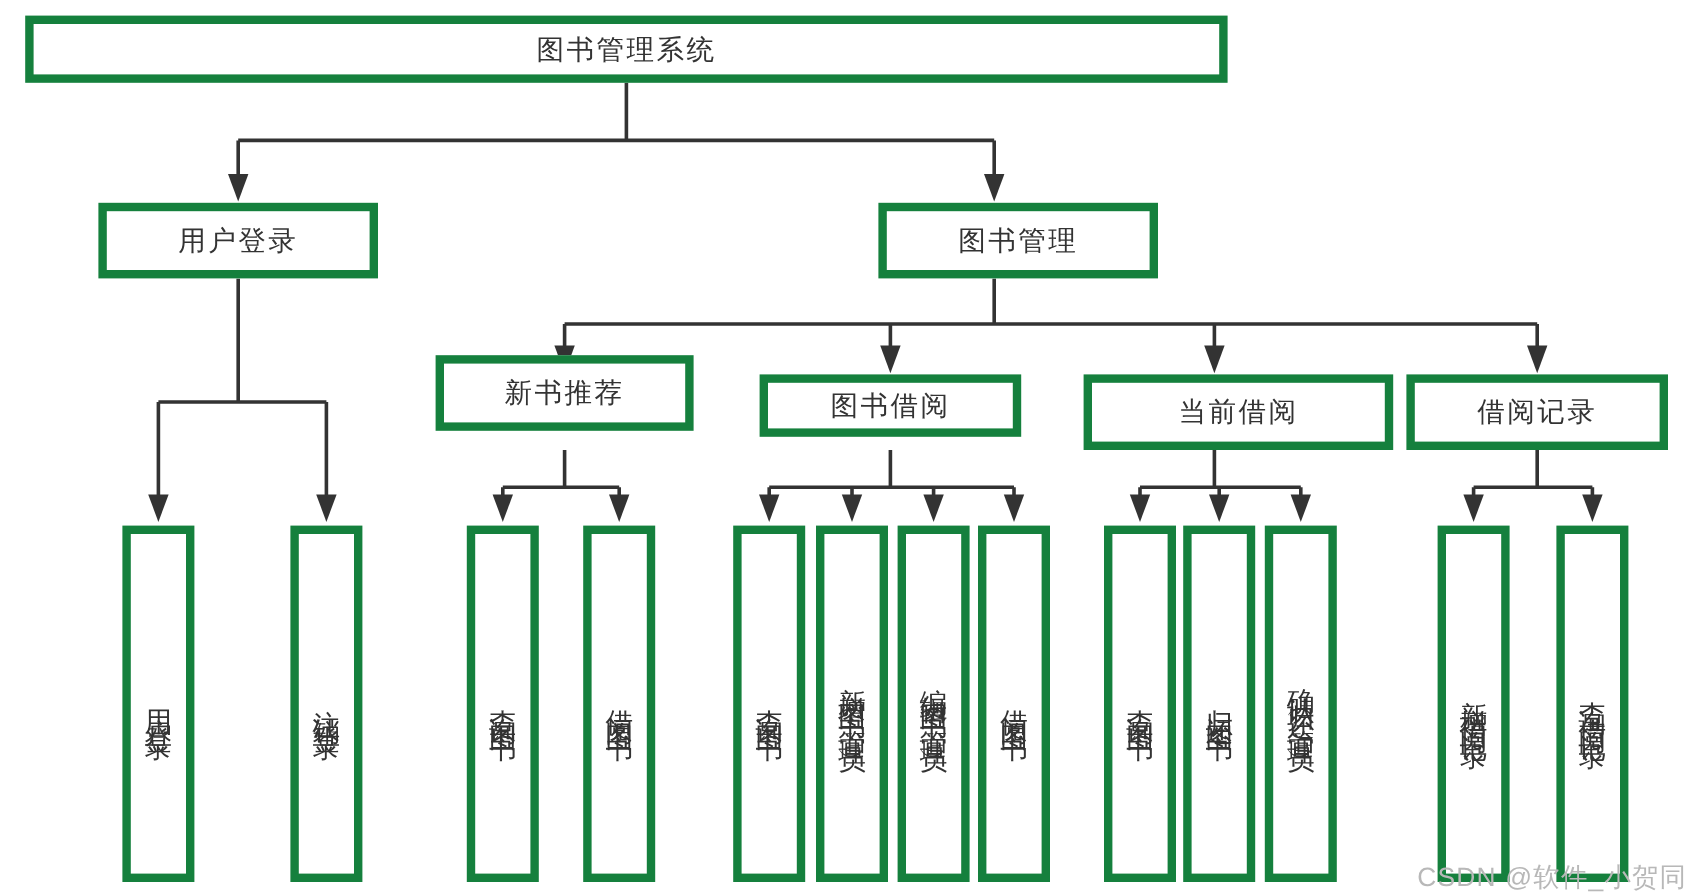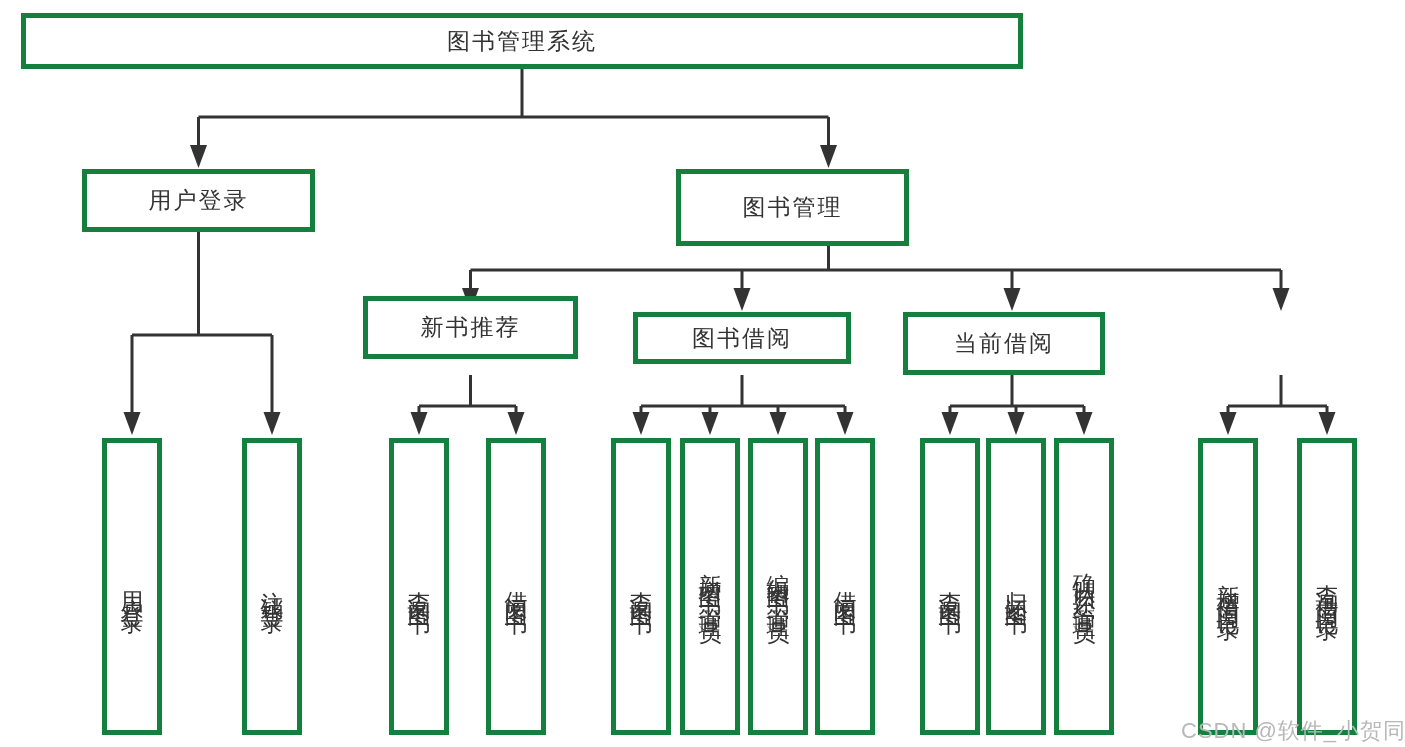--- a/index.html
+++ b/index.html
@@ -3,21 +3,21 @@
 <meta charset="utf-8">
 <style>
   html,body{margin:0;padding:0;background:#ffffff;}
   .stage{
     position:relative;width:1405px;height:747px;background:#ffffff;
     font-family:"Liberation Sans",sans-serif;overflow:hidden;
   }
   .connectors{position:absolute;left:0;top:0;z-index:1;}
   .box{
     position:absolute;box-sizing:border-box;background:#ffffff;
-    border:5px solid #15803d;color:#333333;z-index:2;
+    border:7px solid #15803d;color:#333333;z-index:2;
     display:flex;align-items:center;justify-content:center;text-align:center;
   }
   .h-label{font-size:23px;letter-spacing:2px;white-space:nowrap;}
   .leaf{z-index:2;}
   .leaf .v-label{
     writing-mode:vertical-lr;text-orientation:mixed;
     font-size:23px;letter-spacing:7px;line-height:1;color:#333333;
   }
   .watermark{
     position:absolute;left:1181px;top:716px;z-index:3;
@@ -61,32 +61,35 @@
     </g>
   </svg>
 
   <div class="box" style="left:21px;top:13px;width:1002px;height:56px">
     <span class="h-label">图书管理系统</span>
   </div>
 
   <div class="box" style="left:82px;top:169px;width:233px;height:63px">
     <span class="h-label">用户登录</span>
   </div>
-  <div class="box" style="left:676px;top:169px;width:233px;height:77px">
+  <div class="box" style="left:732px;top:169px;width:233px;height:63px">
     <span class="h-label">图书管理</span>
   </div>
 
   <div class="box" style="left:363px;top:296px;width:215px;height:63px">
     <span class="h-label">新书推荐</span>
   </div>
   <div class="box" style="left:633px;top:312px;width:218px;height:52px">
     <span class="h-label">图书借阅</span>
   </div>
-  <div class="box" style="left:903px;top:312px;width:202px;height:63px">
+  <div class="box" style="left:903px;top:312px;width:258px;height:63px">
     <span class="h-label">当前借阅</span>
+  </div>
+  <div class="box" style="left:1172px;top:312px;width:218px;height:63px">
+    <span class="h-label">借阅记录</span>
   </div>
 
   <div class="box leaf" style="left:102px;top:438px;width:60px;height:297px">
     <span class="v-label">用户登录</span>
   </div>
   <div class="box leaf" style="left:242px;top:438px;width:60px;height:297px">
     <span class="v-label">注销登录</span>
   </div>
 
   <div class="box leaf" style="left:389px;top:438px;width:60px;height:297px">

